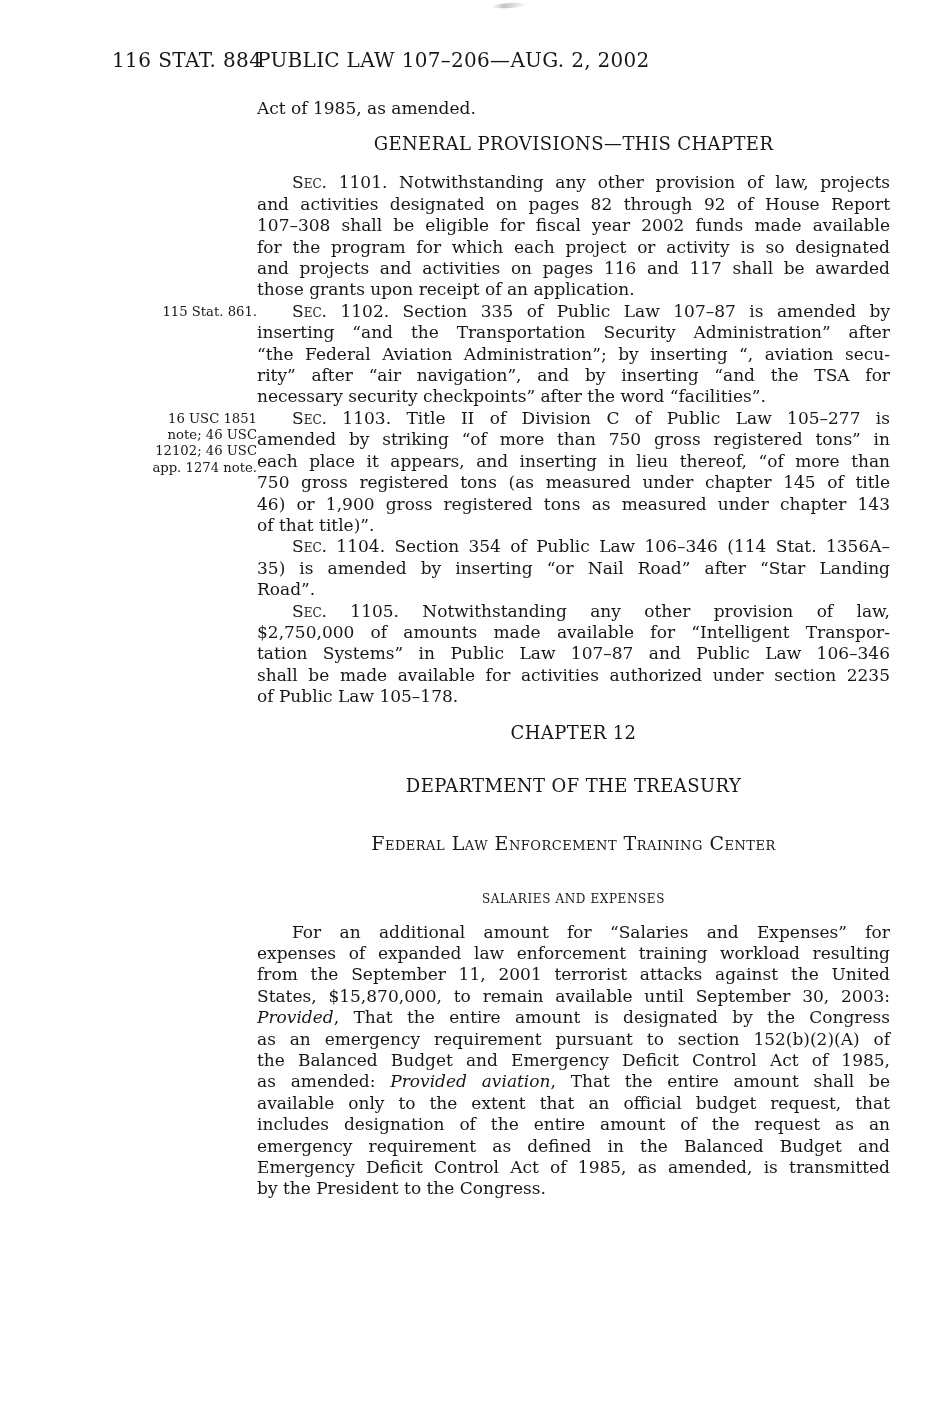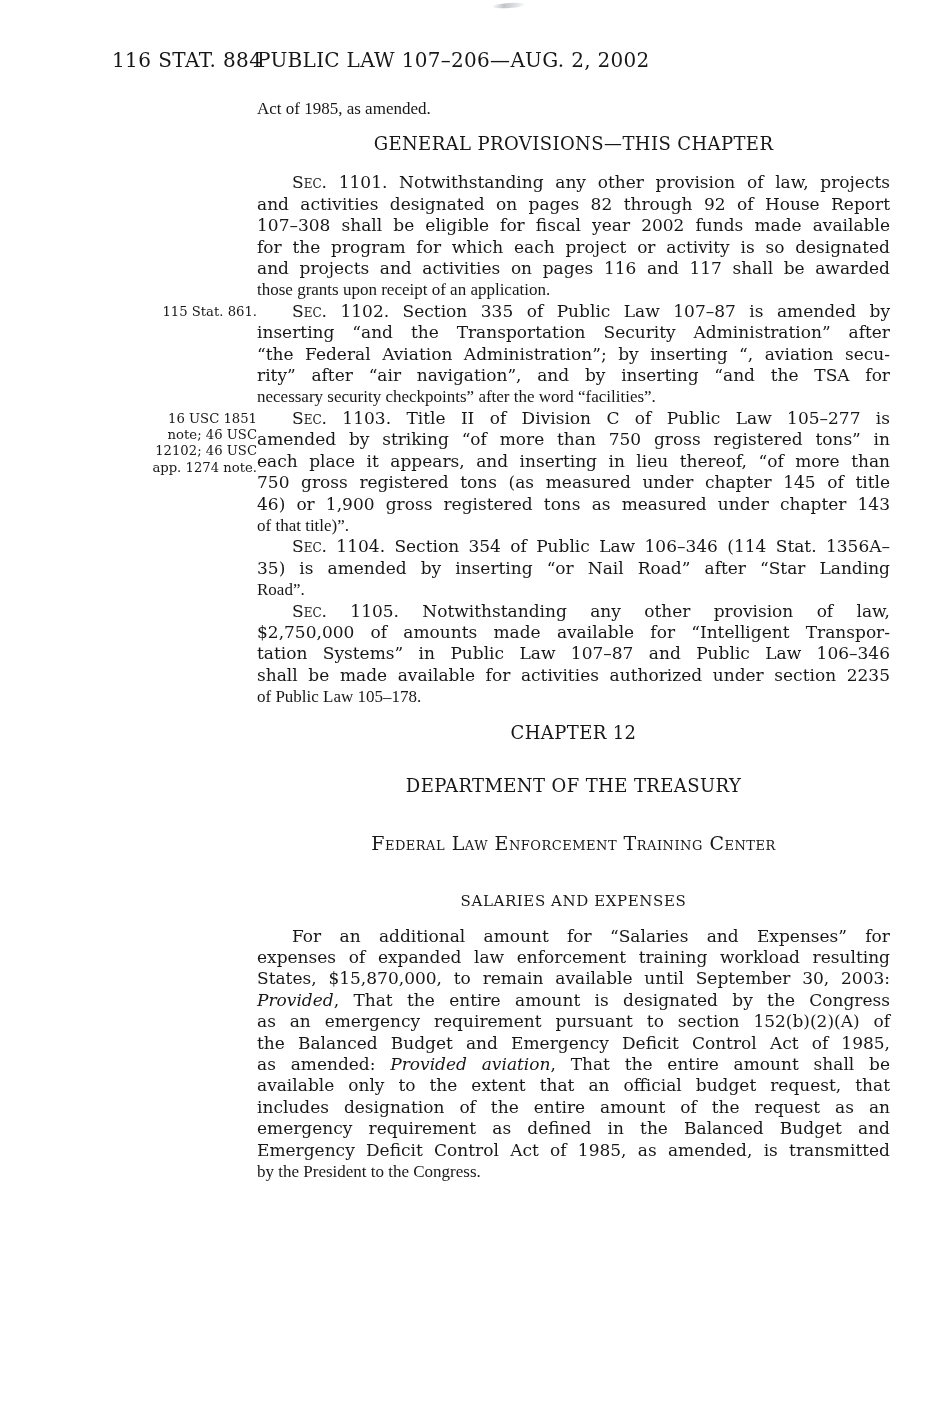--- a/index.html
+++ b/index.html
@@ -50,38 +50,38 @@
     font-size: 13.2px;
     line-height: 16.3px;
     white-space: nowrap;
   }
   .line {
     font-size: 17px;
     line-height: 21.4px;
     text-align: justify;
     text-align-last: justify;
   }
-  .line.last { text-align-last: left; font-family: Liberation Serif, serif; }
+  .line.last { text-align-last: left; }
   .line.indent { padding-left: 35px; }
   .sc { font-variant: small-caps; }
   .heading { text-align: center; }
   .heading.h1 {
     font-size: 18px;
     letter-spacing: 0.4px;
     margin: 14px 0 18px 0;
   }
   .heading.smallcaps {
     font-variant: small-caps;
     font-size: 19px;
     letter-spacing: 0.5px;
     margin: 18px 0 18px 0;
   }
   .heading.subhead {
     font-variant: small-caps;
-    font-size: 15px;
+    font-size: 12px;
     letter-spacing: 0.6px;
     margin: 20px 0 16px 0;
   }
 </style>
 </head>
 <body>
 
 <div class="scan-artifact"></div>
 
 <div class="page">
@@ -181,20 +181,21 @@
         <div class="note"></div>
         <div>
           <div class="heading subhead">SALARIES AND EXPENSES</div>
         </div>
       </div>
       <div class="row">
         <div class="note"></div>
         <div>
           <div class="line indent">For an additional amount for “Salaries and Expenses” for</div>
           <div class="line">expenses of expanded law enforcement training workload resulting</div>
+          <div class="line">from the September 11, 2001 terrorist attacks against the United</div>
           <div class="line">States, $15,870,000, to remain available until September 30, 2003:</div>
           <div class="line"><i>Provided</i>, That the entire amount is designated by the Congress</div>
           <div class="line">as an emergency requirement pursuant to section 152(b)(2)(A) of</div>
           <div class="line">the Balanced Budget and Emergency Deficit Control Act of 1985,</div>
           <div class="line">as amended: <i>Provided aviation</i>, That the entire amount shall be</div>
           <div class="line">available only to the extent that an official budget request, that</div>
           <div class="line">includes designation of the entire amount of the request as an</div>
           <div class="line">emergency requirement as defined in the Balanced Budget and</div>
           <div class="line">Emergency Deficit Control Act of 1985, as amended, is transmitted</div>
           <div class="line last">by the President to the Congress.</div>

